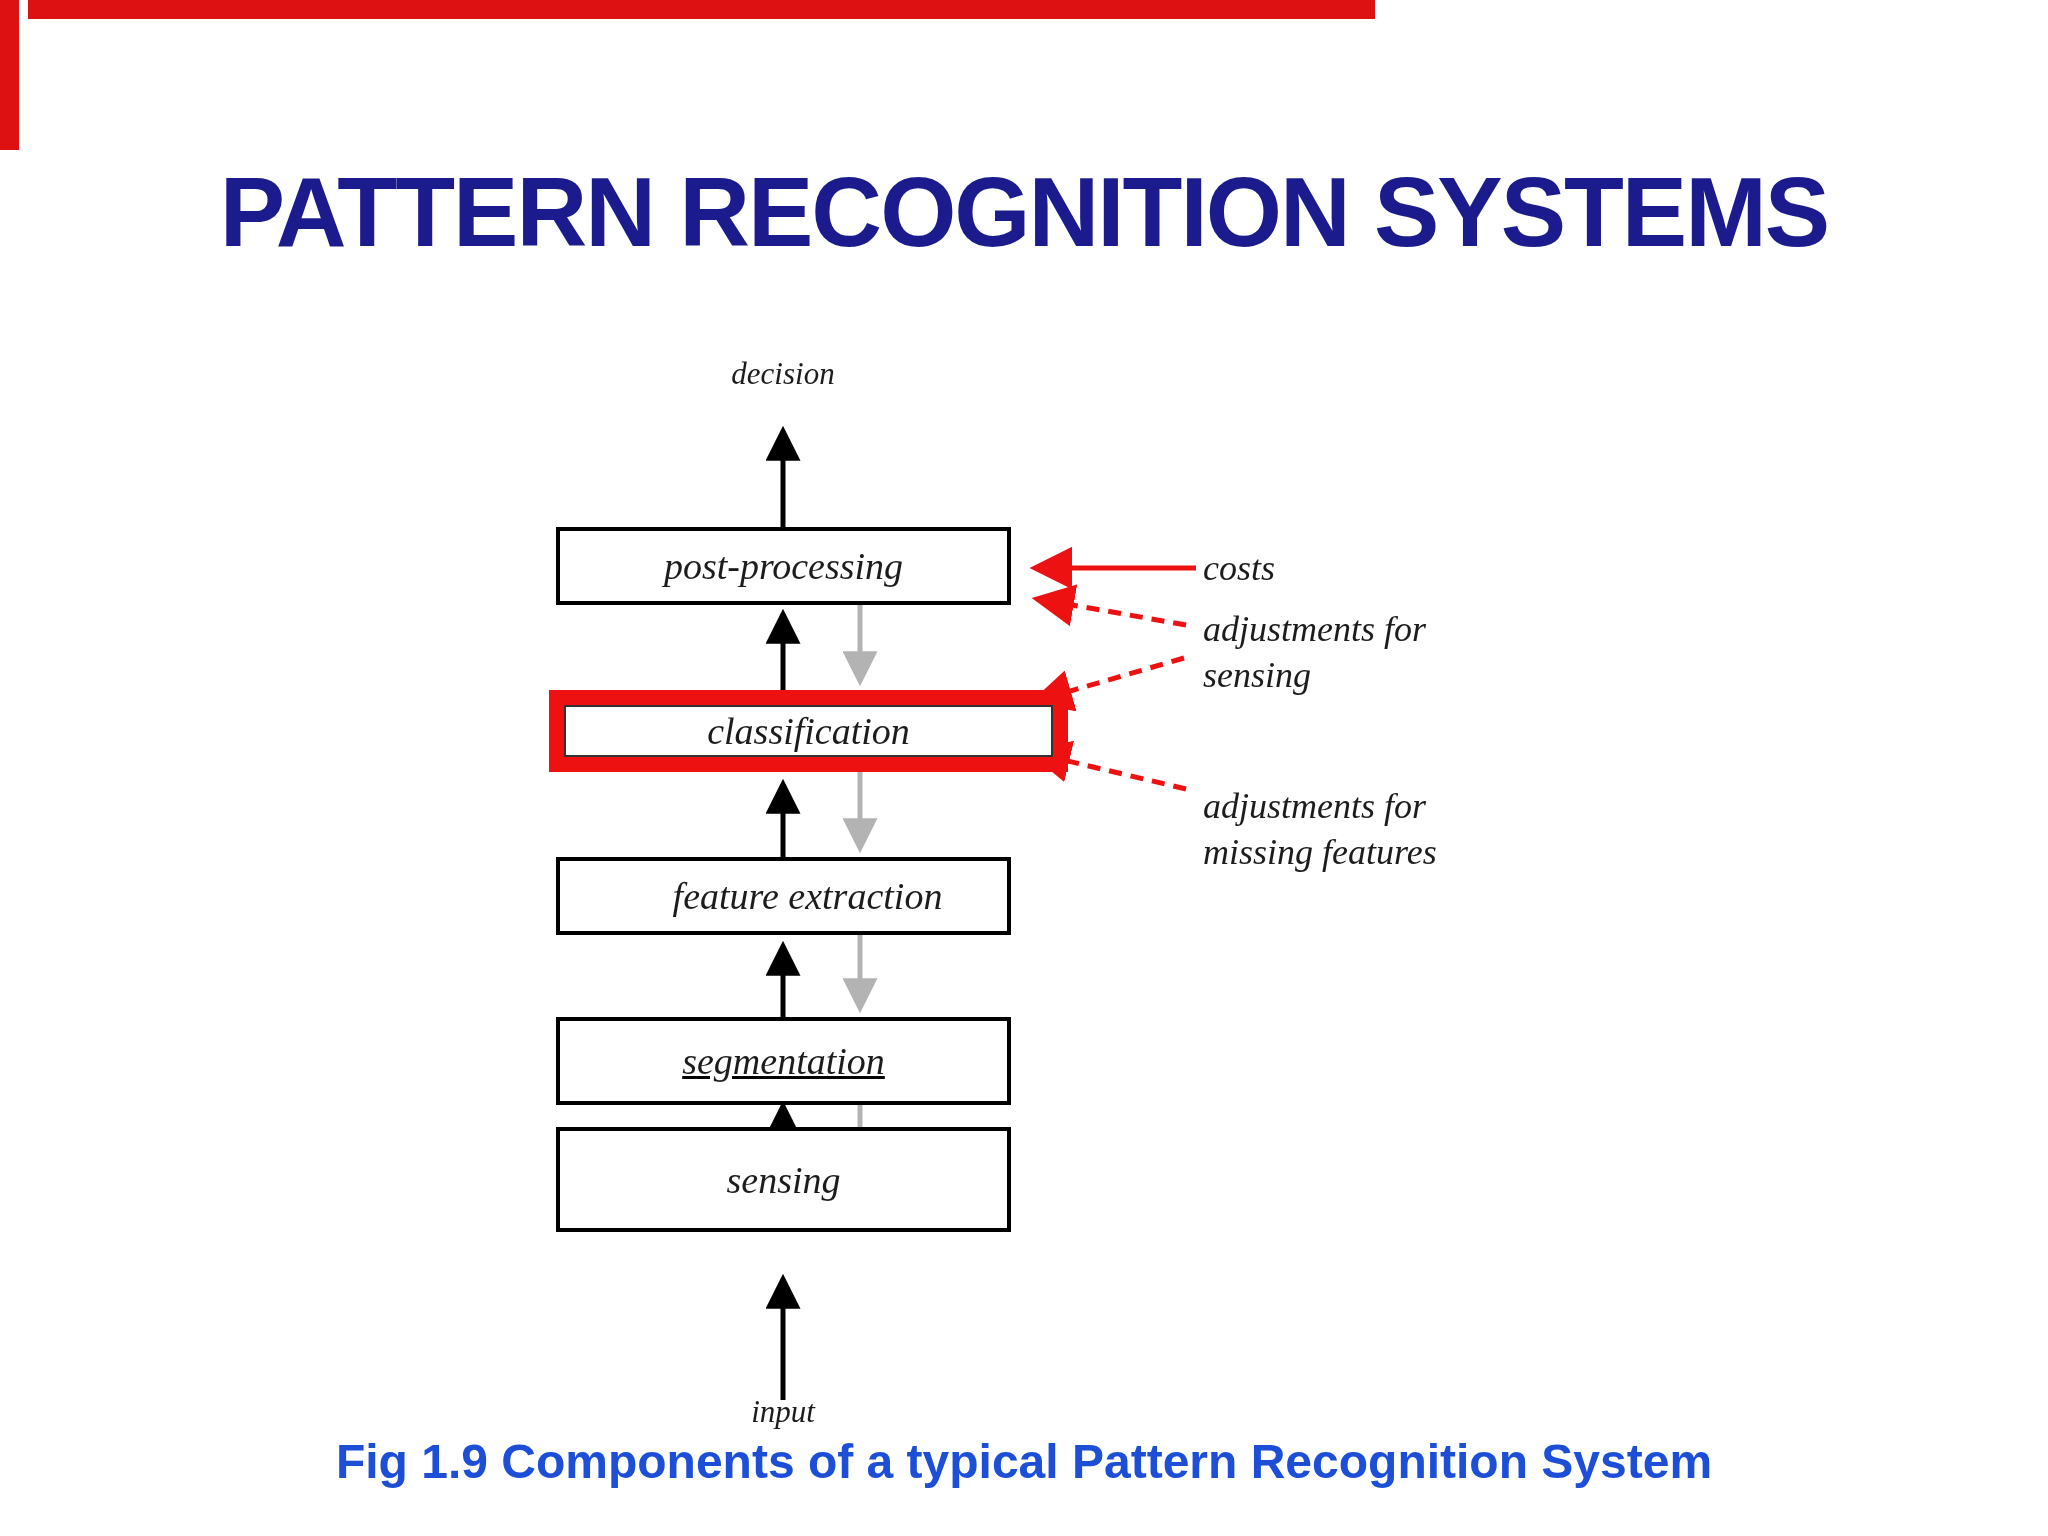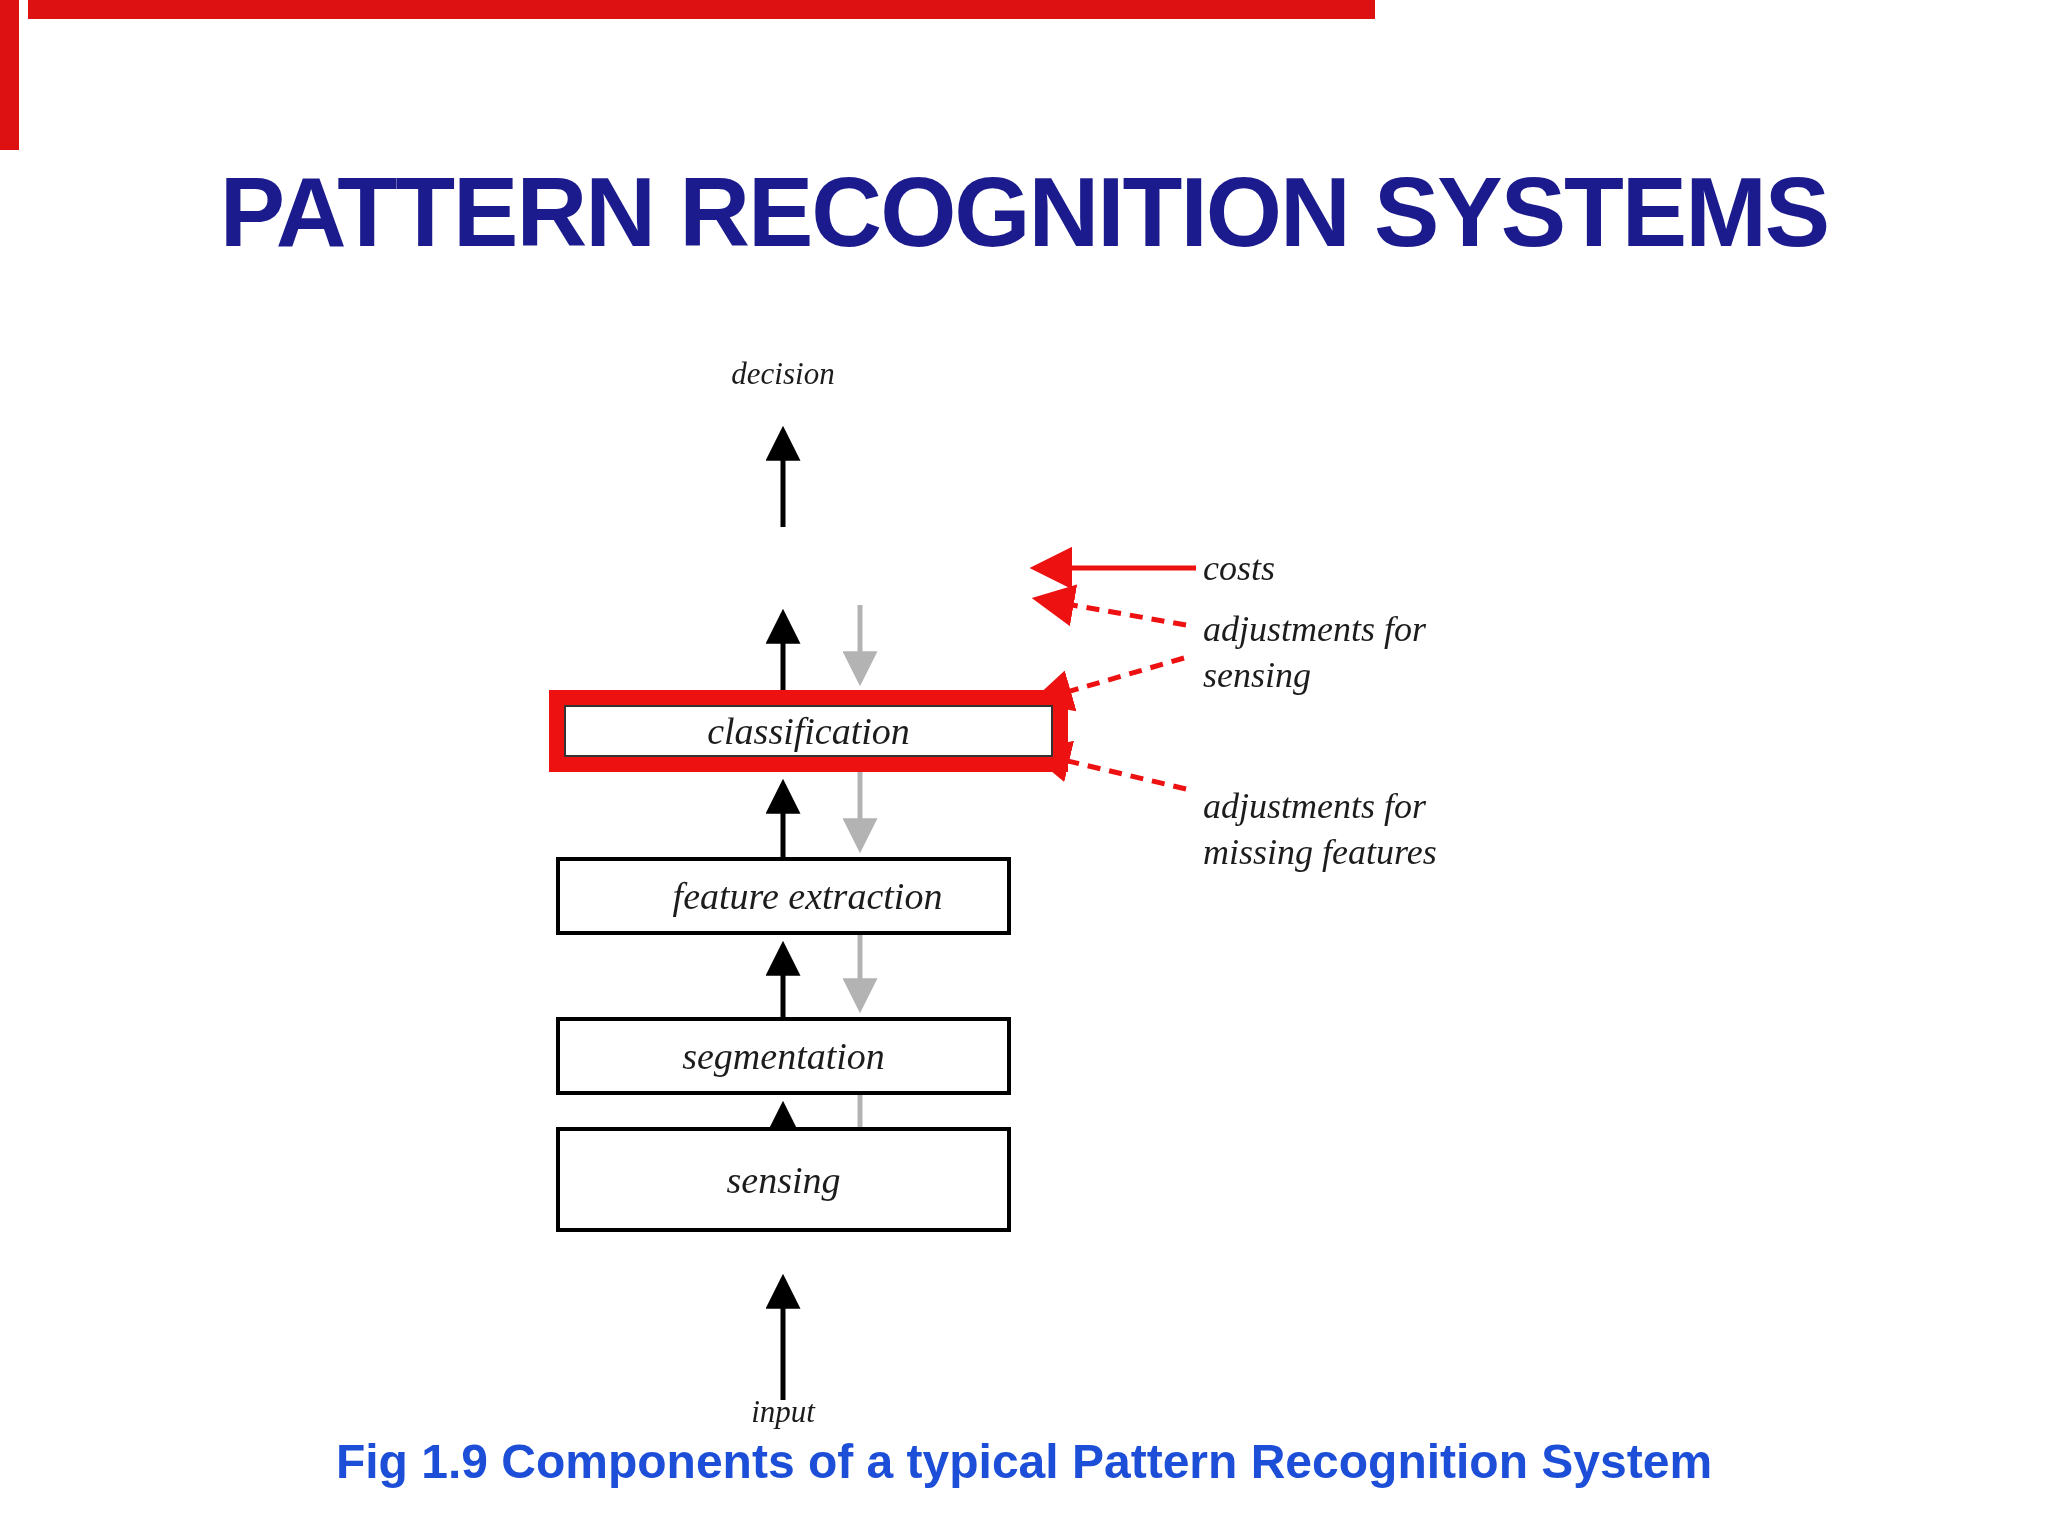--- a/index.html
+++ b/index.html
@@ -41,21 +41,21 @@
   }
   .box-label, .flow-label, .ann-label {
     font-family: "Liberation Serif", serif;
     font-style: italic;
     color: #1c1c1c;
   }
   .box-label { font-size: 38px; white-space: nowrap; }
 
   .box.post    { top: 527px;  height: 78px; }
   .box.feat    { top: 857px;  height: 78px; padding-left: 48px; }
-  .box.seg     { top: 1017px; height: 78px; }
+  .box.seg     { top: 1017px; height: 88px; text-decoration: underline; }
   .box.sens    { top: 1127px; height: 105px; }
 
   .box.classif {
     left: 549px; top: 690px;
     width: 519px; height: 82px;
     border: 15px solid var(--annotation-red, #ee1111);
     background: #ffffff;
   }
   .box.classif .inner-line {
     position: absolute; inset: 0;
@@ -133,20 +133,23 @@
     </g>
 
     <g stroke="#ee1111" stroke-width="5">
       <line x1="1196" y1="568" x2="1036" y2="568" marker-end="url(#mRed)"></line>
       <line x1="1186" y1="625" x2="1038" y2="599" stroke-dasharray="13 9" marker-end="url(#mRed)"></line>
       <line x1="1184" y1="658" x2="1036" y2="701" stroke-dasharray="13 9" marker-end="url(#mRed)"></line>
       <line x1="1186" y1="789" x2="1034" y2="753" stroke-dasharray="13 9" marker-end="url(#mRed)"></line>
     </g>
   </svg>
 
+  <div class="box post">
+    <span class="box-label">post-processing</span>
+  </div>
 
   <div class="box classif">
     <div class="inner-line">
       <span class="box-label">classification</span>
     </div>
   </div>
 
   <div class="box feat">
     <span class="box-label">feature extraction</span>
   </div>

